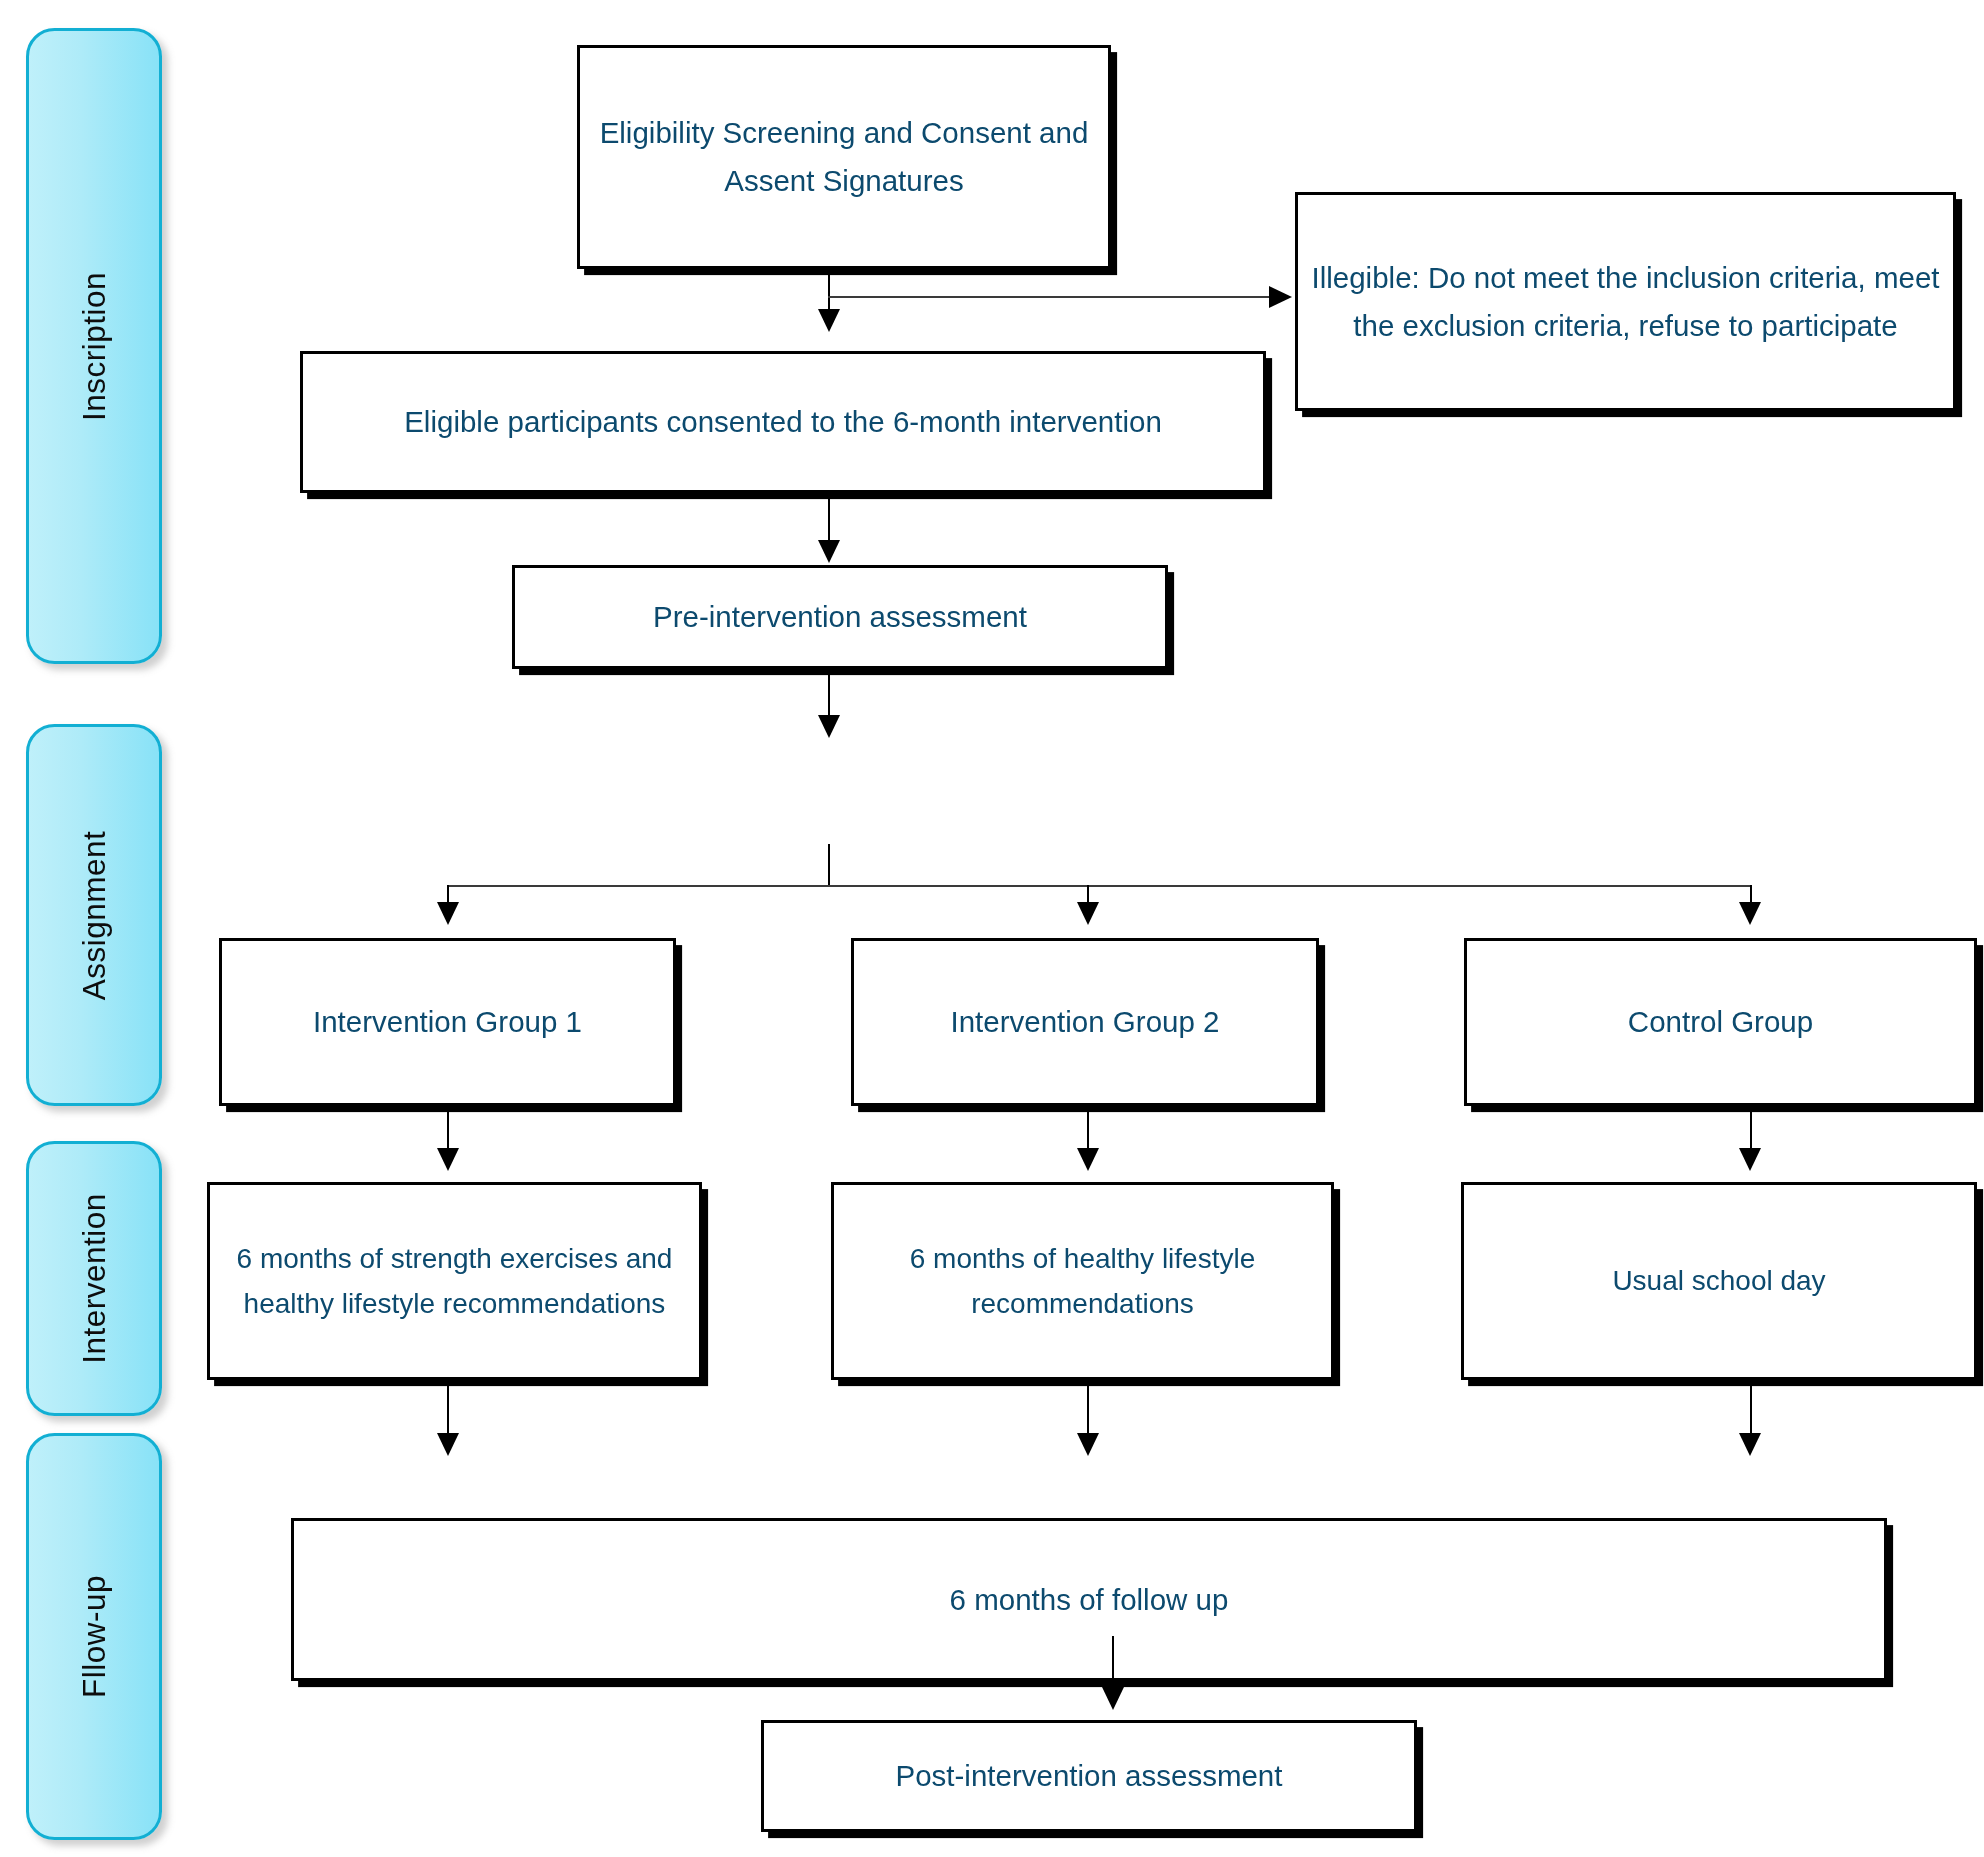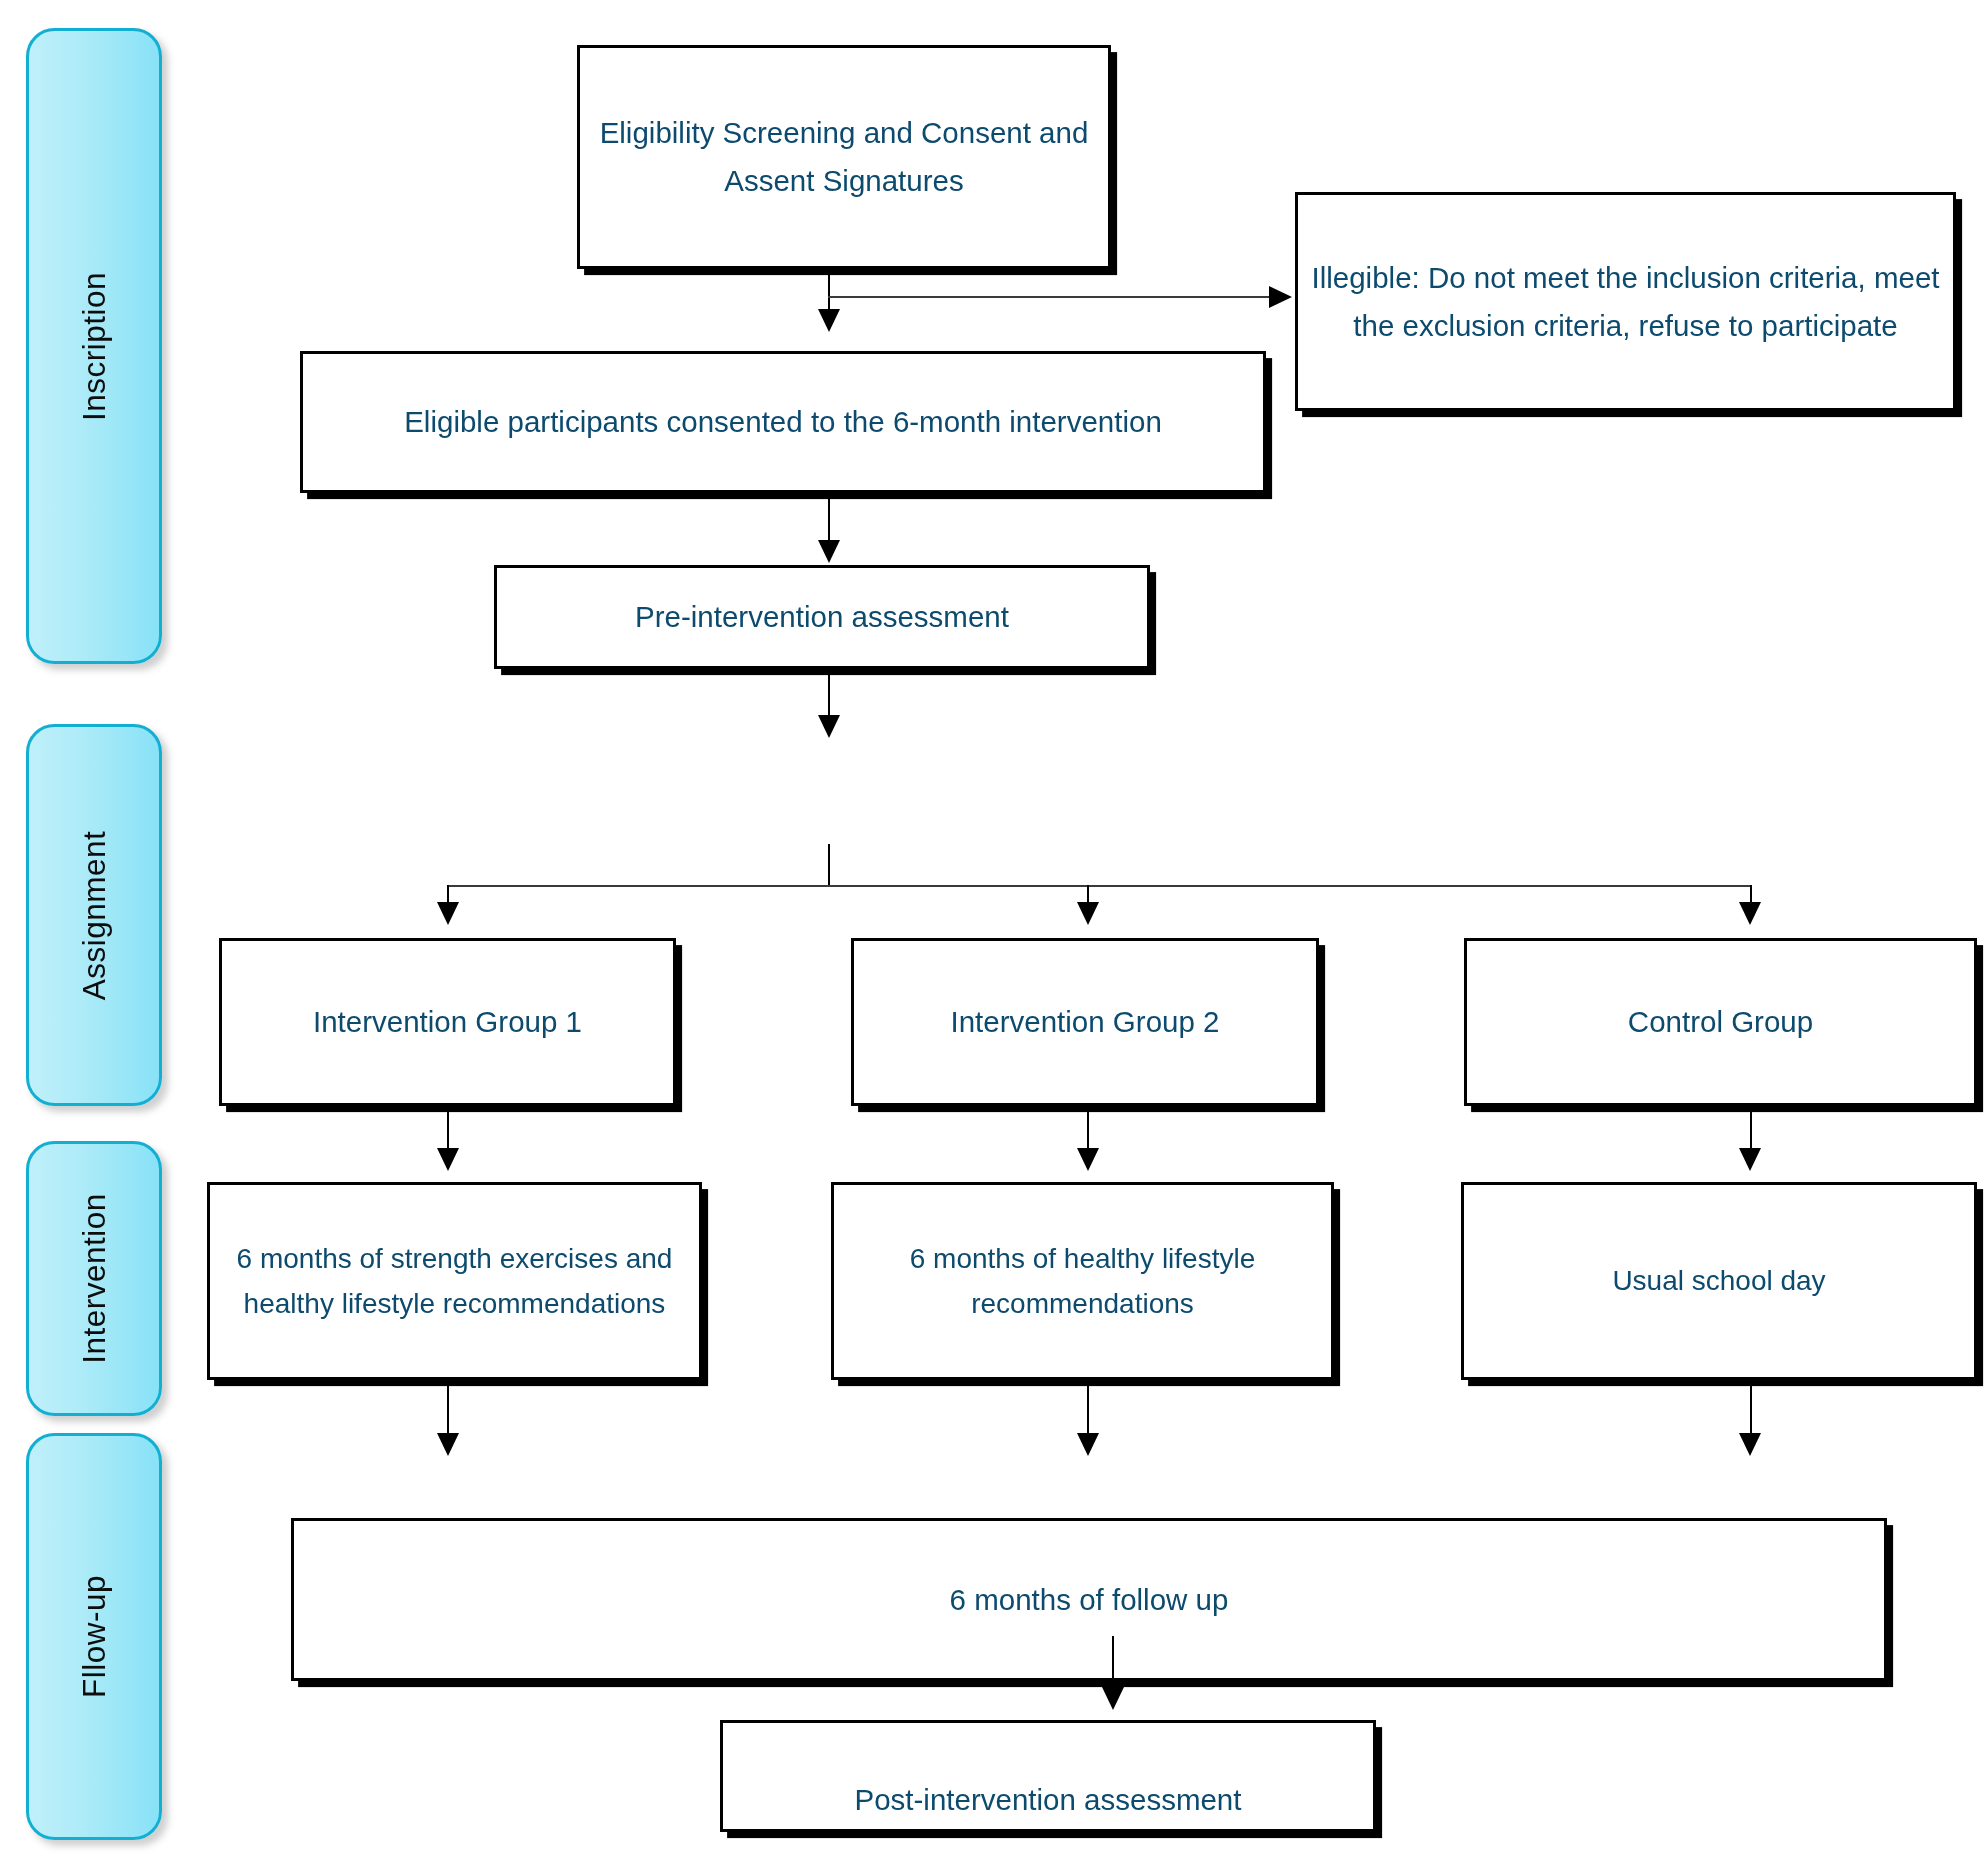--- a/index.html
+++ b/index.html
@@ -120,21 +120,21 @@
 
   <div class="arrow-down" style="left:818px; top:309px;"></div>
 
   <div class="node" style="left:300px; top:351px; width:966px; height:142px;">
     <span class="node-text">Eligible participants consented to the 6-month intervention</span>
   </div>
 
   <div class="vline" style="left:828px; top:493px; height:57px;"></div>
   <div class="arrow-down" style="left:818px; top:540px;"></div>
 
-  <div class="node" style="left:494px; top:565px; width:656px; height:104px;">
+  <div class="node" style="left:512px; top:565px; width:656px; height:104px;">
     <span class="node-text">Pre-intervention assessment</span>
   </div>
 
   <div class="vline" style="left:828px; top:669px; height:56px;"></div>
   <div class="arrow-down" style="left:818px; top:715px;"></div>
 
 
   <div class="vline" style="left:828px; top:844px; height:43px;"></div>
   <div class="hline thin" style="left:447px; top:885px; width:1303px;"></div>
 
@@ -189,18 +189,18 @@
   <div class="vline" style="left:1750px; top:1380px; height:60px;"></div>
   <div class="arrow-down" style="left:1739px; top:1433px;"></div>
 
   <div class="node" style="left:291px; top:1474px; width:1596px; height:163px;margin-top:44px;">
     <span class="node-text">6 months of follow up</span>
   </div>
 
   <div class="vline" style="left:1112px; top:1636px; height:60px;"></div>
   <div class="arrow-down" style="left:1102px; top:1687px;"></div>
 
-  <div class="node" style="left:720px; top:1720px; width:656px; height:112px;align-items:flex-end;">
+  <div class="node" style="left:761px; top:1720px; width:656px; height:112px;">
     <span class="node-text">Post-intervention assessment</span>
   </div>
 
 </div>
 
 
 </body></html>

